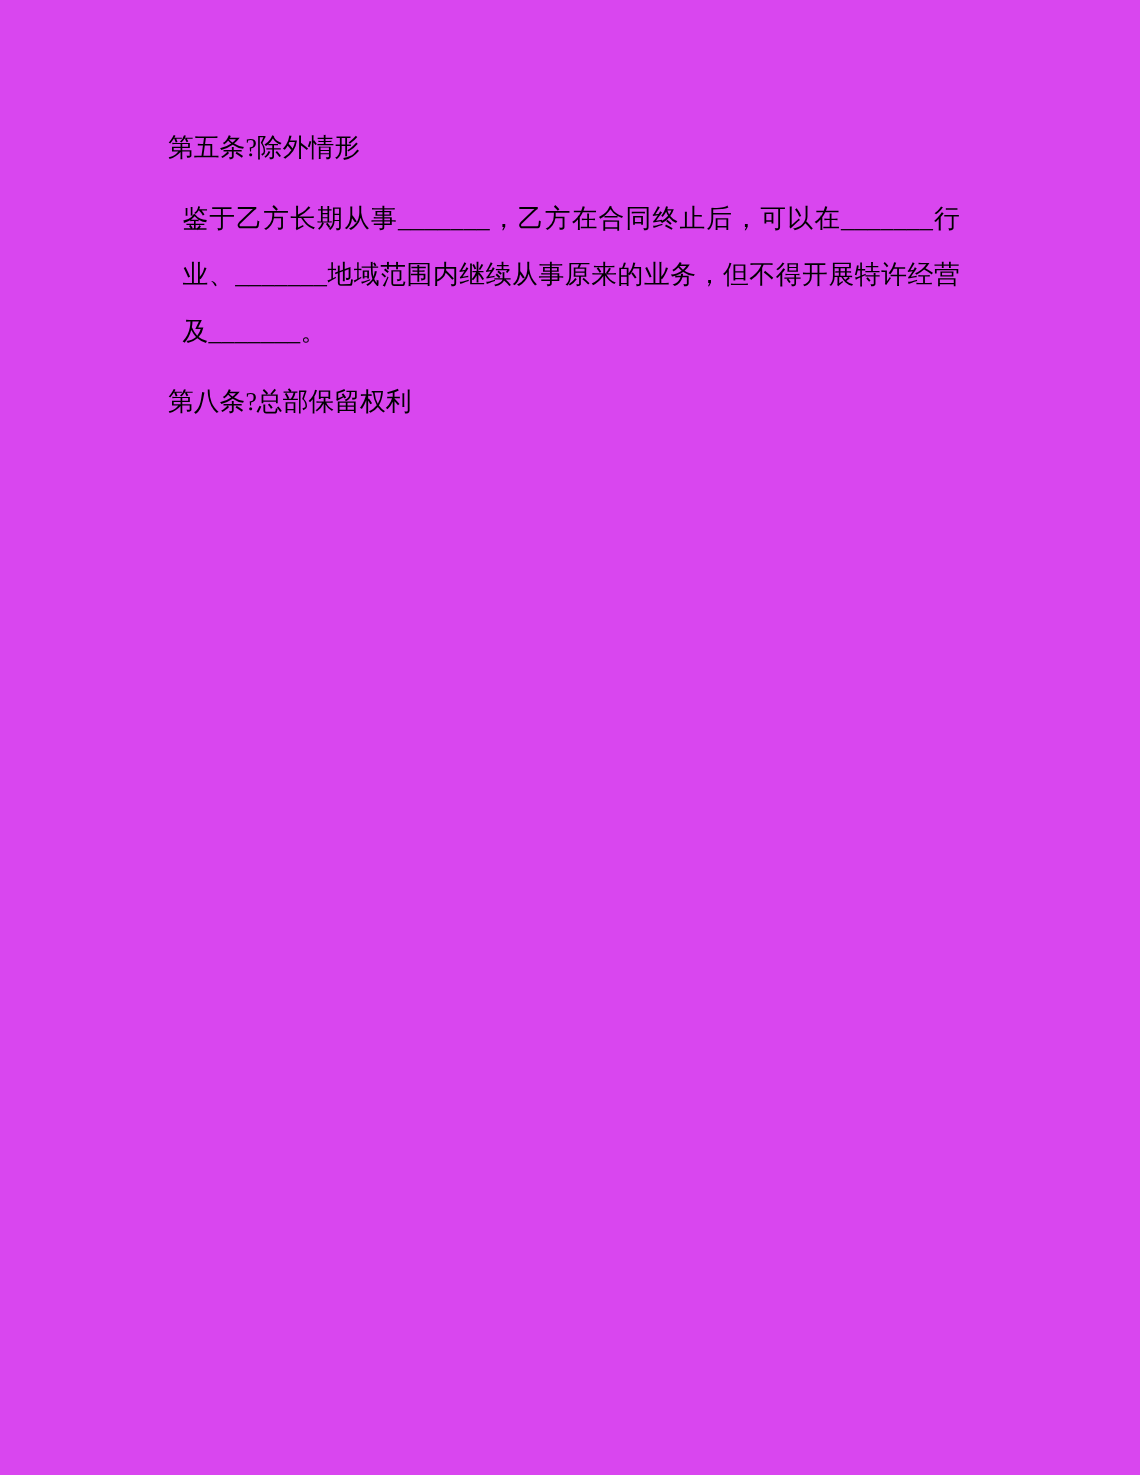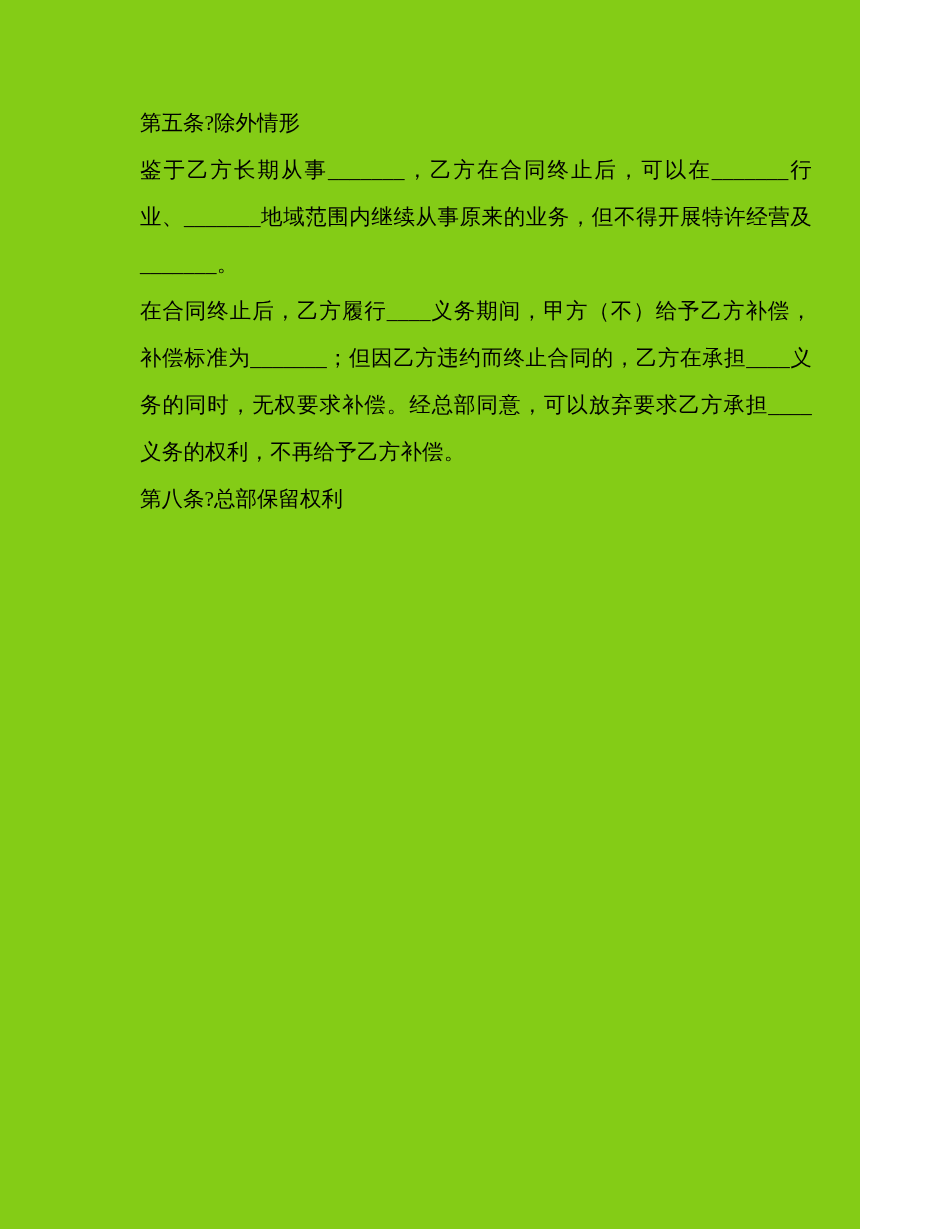--- a/index.html
+++ b/index.html
@@ -9,34 +9,34 @@
   body {
     width: 950px;
     height: 1229px;
     background: #ffffff;
     font-family: "Liberation Serif", "DejaVu Serif", serif;
     color: #000000;
     overflow: hidden;
   }
   .page {
     position: relative;
-    width: 860px;
+    width: 950px;
     height: 1229px;
-    background: #84cc16;
+    background: #d946ef;
     box-sizing: border-box;
     padding: 100px 118px 60px 140px;
   }
   .doc-body {
     width: 672px;
   }
   .para {
     font-size: 21.5px;
     line-height: 47px;
     letter-spacing: 0.2px;
-    margin: 0;
+    margin: 12px;
     text-align: justify;
     text-justify: inter-ideograph;
     word-break: break-all;
   }
   .heading {
     font-size: 21.5px;
     line-height: 47px;
     margin: 0;
     font-weight: normal;
   }
@@ -45,21 +45,20 @@
 <body>
 
 <div class="page">
   <div class="doc-body">
 
     <p class="heading">第五条?除外情形</p>
 
     <p class="para">鉴于乙方长期从事_______，乙方在合同终止后，可以在_______行业、_______地域范围内继续从事原来的业务，但不得开展特许经营及_______。</p>
 
 
-    <p class="para">在合同终止后，乙方履行____义务期间，甲方（不）给予乙方补偿，补偿标准为_______；但因乙方违约而终止合同的，乙方在承担____义务的同时，无权要求补偿。经总部同意，可以放弃要求乙方承担____义务的权利，不再给予乙方补偿。</p>
 
 
 
     <p class="heading">第八条?总部保留权利</p>
 
 
   </div>
 </div>
 
 </body></html>

